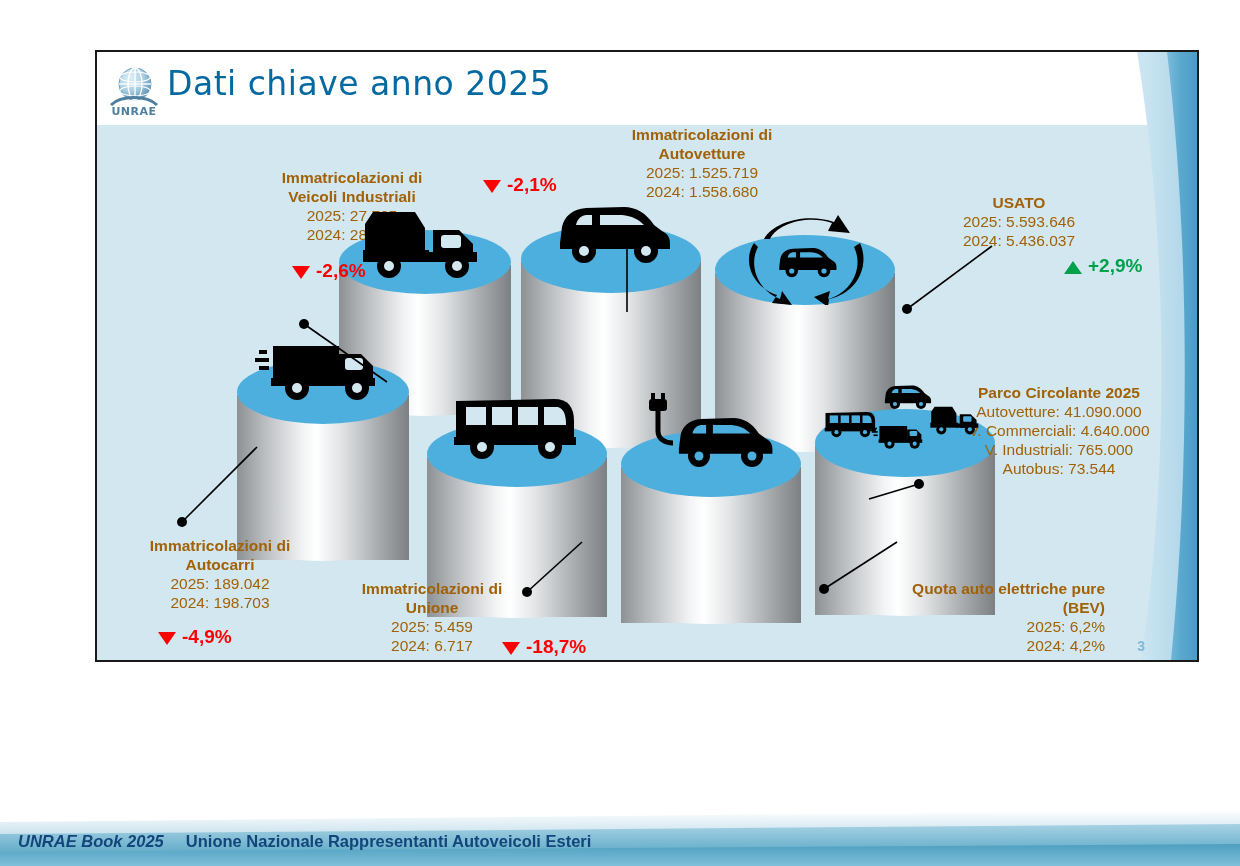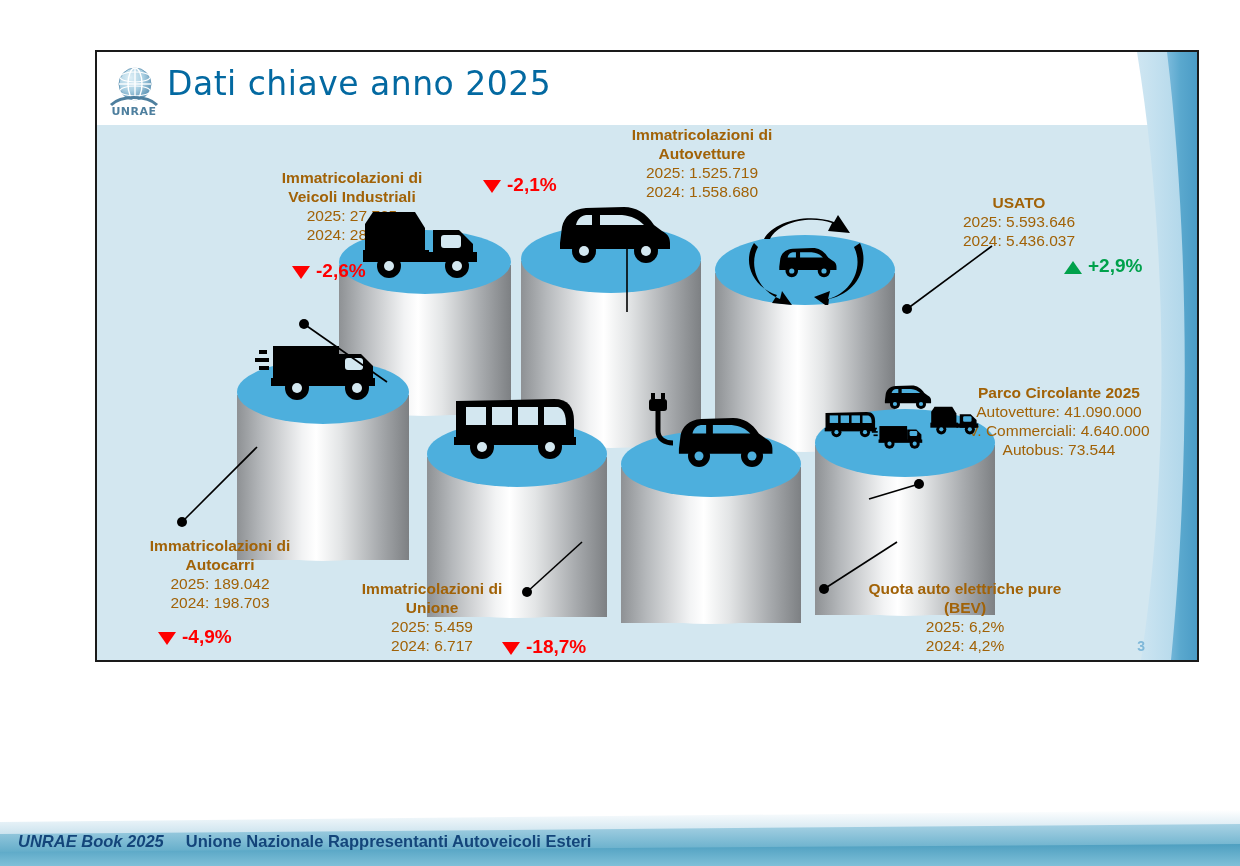--- a/index.html
+++ b/index.html
@@ -341,20 +341,21 @@
   <div class="pct up" style="left:966px;top:167px;margin-top:36px;">
     <svg class="tri" width="20" height="16" viewBox="0 0 20 16">
       <polygon points="10,2 19,15 1,15" fill="#00a14b"></polygon>
     </svg><span>+2,9%</span>
   </div>
 
   <div class="blk" style="left:842px;top:332px;width:240px;text-align:center;">
     <div class="ttl">Parco Circolante 2025</div>
     <div class="val">Autovetture: 41.090.000</div>
     <div class="val">V. Commerciali: 4.640.000</div>
+    <div class="val">V. Industriali: 765.000</div>
     <div class="val">Autobus: 73.544</div>
   </div>
 
   <div class="blk" style="left:18px;top:485px;width:210px;">
     <div class="ttl">Immatricolazioni di</div>
     <div class="ttl">Autocarri</div>
     <div class="val">2025: 189.042</div>
     <div class="val">2024: 198.703</div>
   </div>
   <div class="pct down" style="left:60px;top:574px;">
@@ -368,21 +369,21 @@
     <div class="ttl">Unione</div>
     <div class="val">2025: 5.459</div>
     <div class="val">2024: 6.717</div>
   </div>
   <div class="pct down" style="left:404px;top:584px;">
     <svg class="tri" width="20" height="16" viewBox="0 0 20 16">
       <polygon points="1,2 19,2 10,15" fill="#ff0000"></polygon>
     </svg><span>-18,7%</span>
   </div>
 
-  <div class="blk" style="left:728px;top:528px;width:280px;">
+  <div class="blk" style="left:728px;top:528px;width:280px;text-align:right;">
     <div class="ttl">Quota auto elettriche pure</div>
     <div class="ttl">(BEV)</div>
     <div class="val">2025: 6,2%</div>
     <div class="val">2024: 4,2%</div>
   </div>
 
   <div id="page-num">3</div>
 </div>
 
 <svg id="footer" viewBox="0 0 1240 56" preserveAspectRatio="none">

